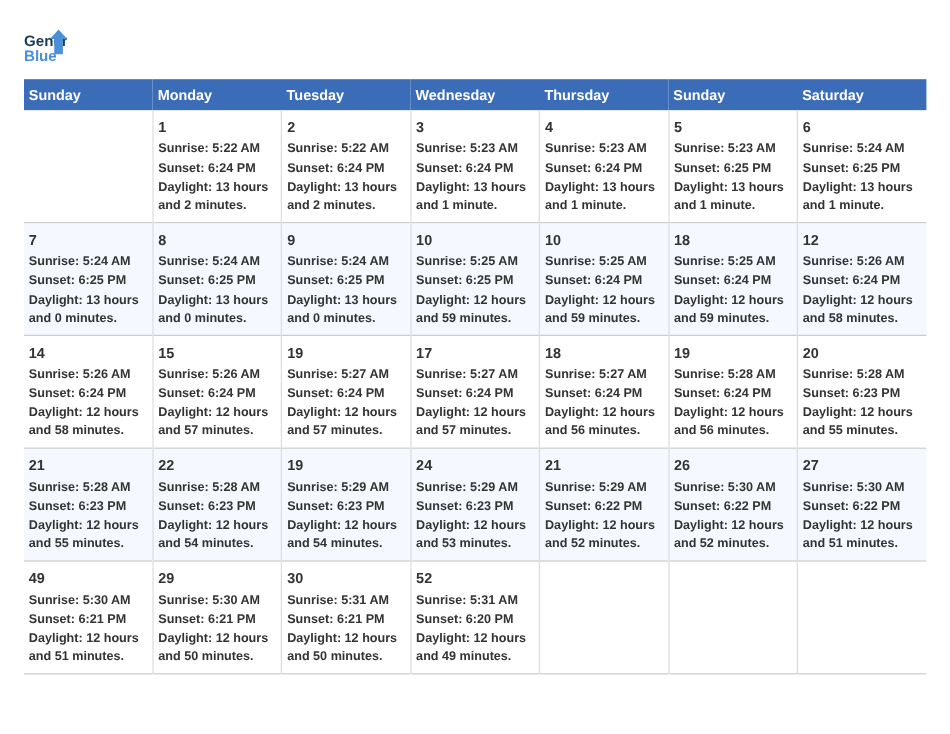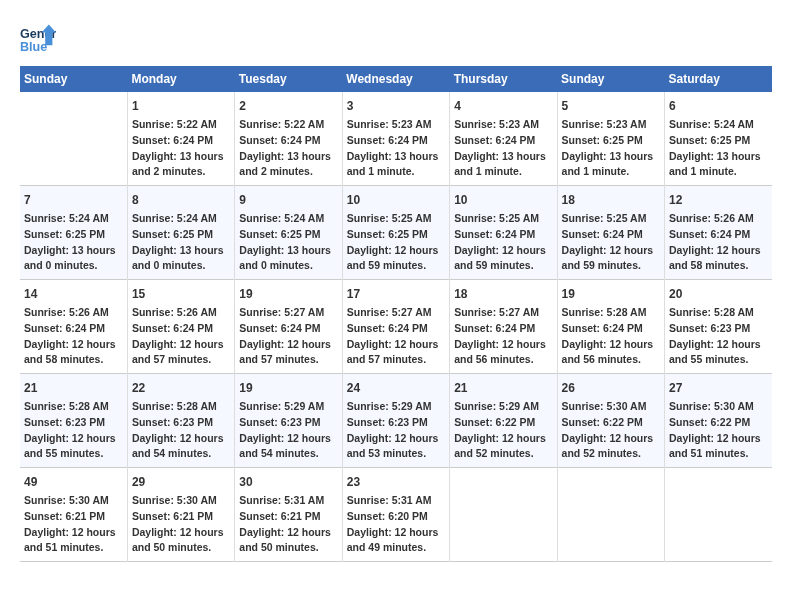--- a/index.html
+++ b/index.html
@@ -339,21 +339,21 @@
 and 50 minutes.</div>
         </td>
         <td>
           <span class="day-num">30</span>
           <div class="cell-info" style="white-space: pre-line;">Sunrise: 5:31 AM
 Sunset: 6:21 PM
 Daylight: 12 hours
 and 50 minutes.</div>
         </td>
         <td>
-          <span class="day-num">23</span>
+          <span class="day-num">52</span>
           <div class="cell-info" style="white-space: pre-line;">Sunrise: 5:31 AM
 Sunset: 6:20 PM
 Daylight: 12 hours
 and 49 minutes.</div>
         </td>
         <td></td>
         <td></td>
         <td></td>
       </tr>
     </tbody>

